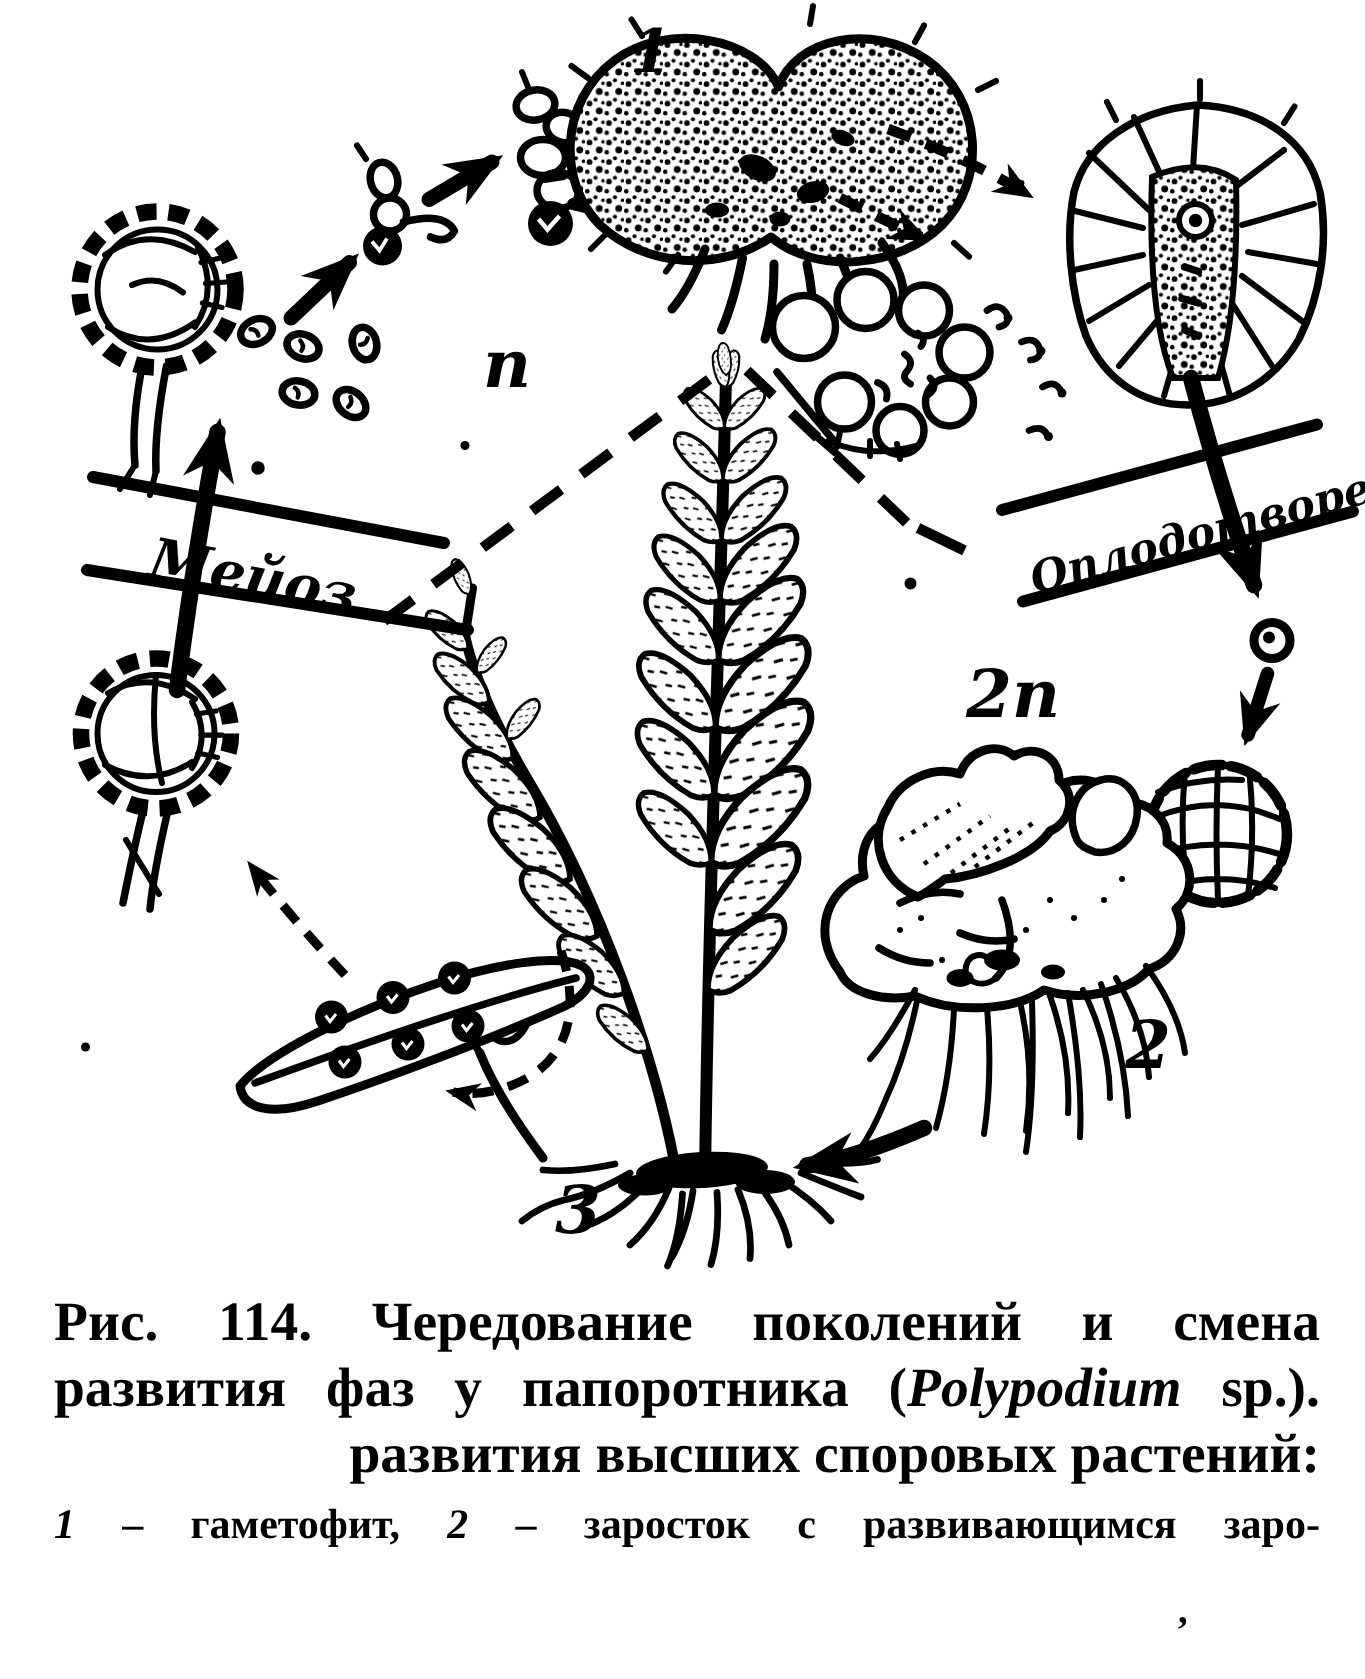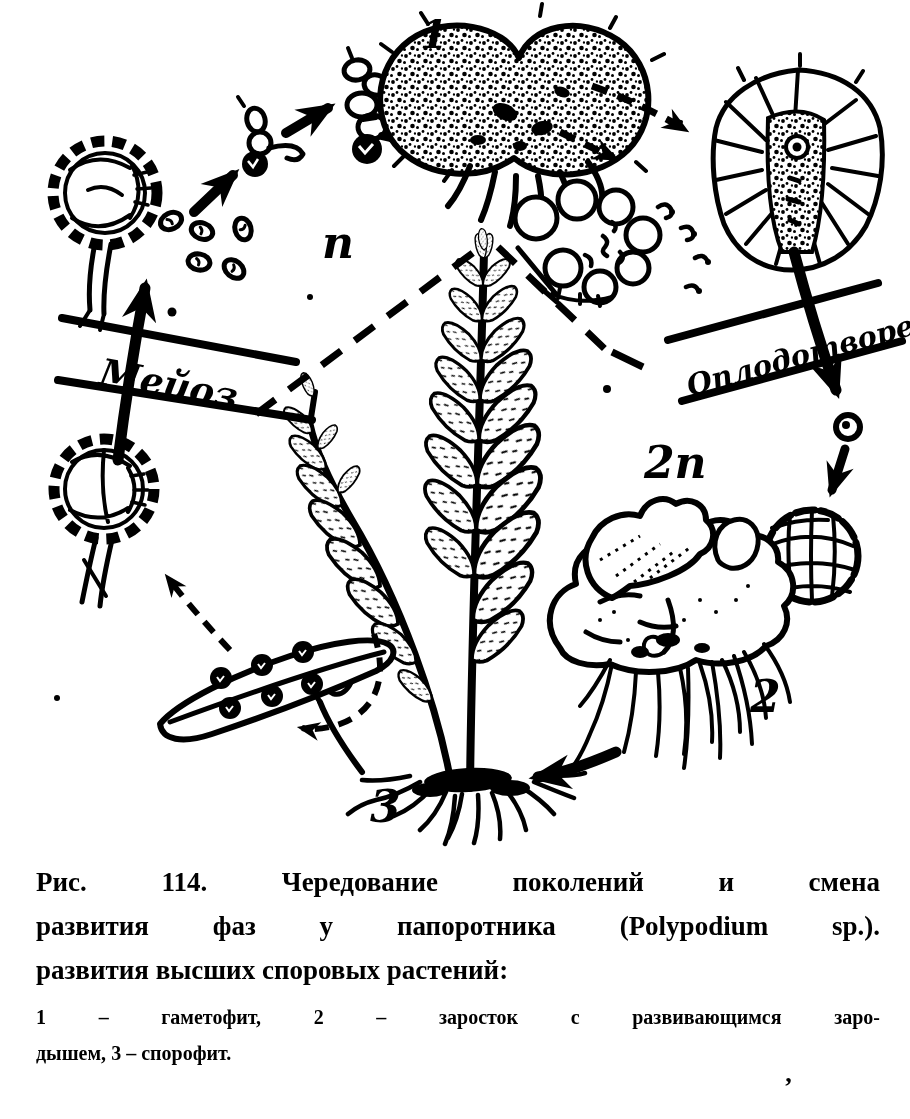--- a/index.html
+++ b/index.html
@@ -10,26 +10,26 @@
   .ln{stroke:#000;fill:none;stroke-linecap:round;stroke-linejoin:round;}
   .cell{fill:#fff;stroke:#000;stroke-linejoin:round;}
   .ink{fill:#000;stroke:none;}
   .dash{stroke-linecap:butt;}
   text.lbl{font:italic 700 40px "DejaVu Serif",serif;fill:#000;}
   text.lbl-big{font:italic 700 44px "DejaVu Serif",serif;fill:#000;}
   text.banner-a{font:italic 700 37px "DejaVu Serif",serif;fill:#000;}
   text.banner-b{font:italic 700 29px "DejaVu Serif",serif;fill:#000;}
   
   .caption{position:absolute;left:0;top:860px;width:910px;box-sizing:border-box;padding:0 30px 0 36px;}
-  .cap-line{font-size:27px;line-height:44px;font-weight:700;}
+  .cap-line{font-size:37px;line-height:44px;font-weight:700;}
   .cap-just{text-align:justify;text-align-last:justify;}
-  .cap-center{text-align:left;}
+  .cap-center{text-align:right;}
   .legend{margin-top:7px;}
-  .legend .cap-line{font-size:20px;line-height:36px;}
-  .it{}
+  .legend .cap-line{font-size:28px;line-height:36px;}
+  .it{font-style:italic;}
   .scan-mark{position:absolute;left:784px;top:1072px;font-size:26px;font-weight:700;}
 </style>
 </head>
 <body>
 
 <div class="page">
 
 <svg width="910" height="858" viewBox="0 0 910 858">
   <defs>
     <marker id="ah" viewBox="0 0 12 10" refX="9" refY="5" markerWidth="4.2" markerHeight="4.2" orient="auto" markerUnits="strokeWidth">
@@ -331,19 +331,18 @@
   <circle class="ink" cx="57" cy="698" r="3"></circle>
 </svg>
 
 <figure style="margin:0">
   <figcaption class="caption">
     <div class="cap-line cap-just">Рис. 114. Чередование поколений и смена</div>
     <div class="cap-line cap-just"><span>развития фаз у папоротника (</span><span class="it">Polypodium</span><span> sp.).</span></div>
     <div class="cap-line cap-center">развития высших споровых растений:</div>
     <div class="legend">
       <div class="cap-line cap-just"><span class="it">1</span><span> – гаметофит, </span><span class="it">2</span><span> – заросток с развивающимся заро-</span></div>
-      <div class="cap-line cap-center"><span>дышем, </span><span class="it">3</span><span> – спорофит.</span></div>
     </div>
   </figcaption>
 </figure>
 <span class="scan-mark">’</span>
 
 </div>
 
 </body></html>

